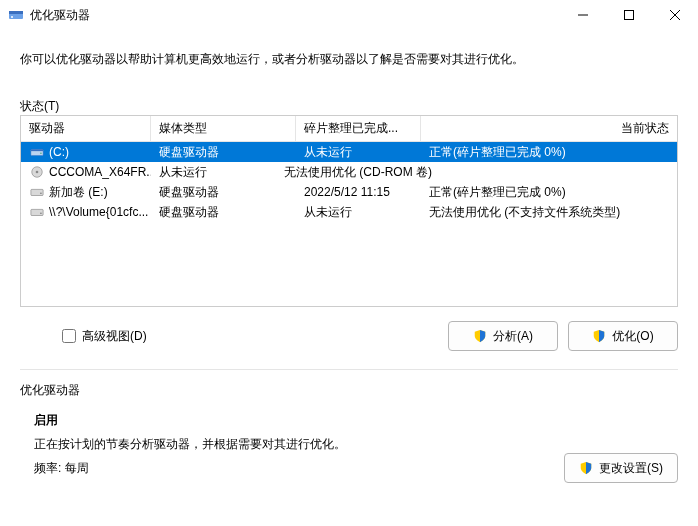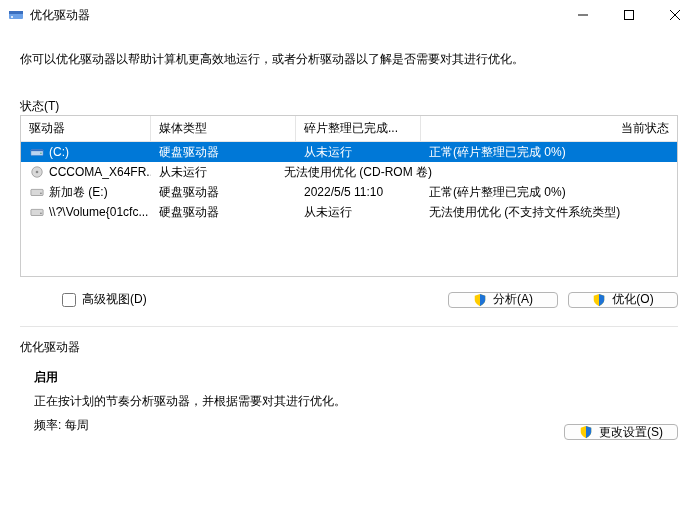--- a/index.html
+++ b/index.html
@@ -31,21 +31,21 @@
     width: 46px; height: 30px;
     display: flex; align-items: center; justify-content: center;
     color: #000;
   }
   .win-btn svg { width: 10px; height: 10px; }
   .content { padding: 12px 20px 0 20px; }
   .desc { margin: 8px 0 30px 0; line-height: 1.5; }
   .section-label { margin-bottom: 0; }
   .drive-list {
     border: 1px solid #ccc;
-    height: 162px;
+    height: 192px;
     overflow: hidden;
   }
   .dl-header {
     display: flex;
     background: #fff;
     border-bottom: 1px solid #e5e5e5;
     font-weight: normal;
   }
   .dl-header .col {
     padding: 4px 8px;
@@ -82,21 +82,21 @@
     gap: 10px;
     padding-left: 42px;
   }
   .row-actions .spacer { flex: 1; }
   .chk {
     display: flex; align-items: center; gap: 6px;
   }
   .chk input { width: 14px; height: 14px; }
   .btn {
     min-width: 110px;
-    height: 16px;
+    height: 30px;
     border: 1px solid #b5b5b5;
     border-radius: 4px;
     background: #fdfdfd;
     display: inline-flex;
     align-items: center;
     justify-content: center;
     gap: 6px;
     padding: 0 14px;
     font-size: 12px;
     font-family: inherit;
@@ -196,21 +196,21 @@
           <div class="col col-drive">
             <span class="drive-ico">
               <svg viewBox="0 0 16 16" width="16" height="14">
                 <rect x="1" y="5" width="14" height="7" rx="1" fill="#d9d9d9" stroke="#555" stroke-width="0.5"></rect>
                 <circle cx="12.5" cy="9.5" r="0.8" fill="#666"></circle>
               </svg>
             </span>
             <span>新加卷 (E:)</span>
           </div>
           <div class="col col-media">硬盘驱动器</div>
-          <div class="col col-last">2022/5/5 11:10</div>
+          <div class="col col-last">2022/5/12 11:15</div>
           <div class="col col-status">正常(碎片整理已完成 0%)</div>
         </div>
         <div class="dl-row">
           <div class="col col-drive">
             <span class="drive-ico">
               <svg viewBox="0 0 16 16" width="16" height="14">
                 <rect x="1" y="5" width="14" height="7" rx="1" fill="#d9d9d9" stroke="#555" stroke-width="0.5"></rect>
                 <circle cx="12.5" cy="9.5" r="0.8" fill="#666"></circle>
               </svg>
             </span>

